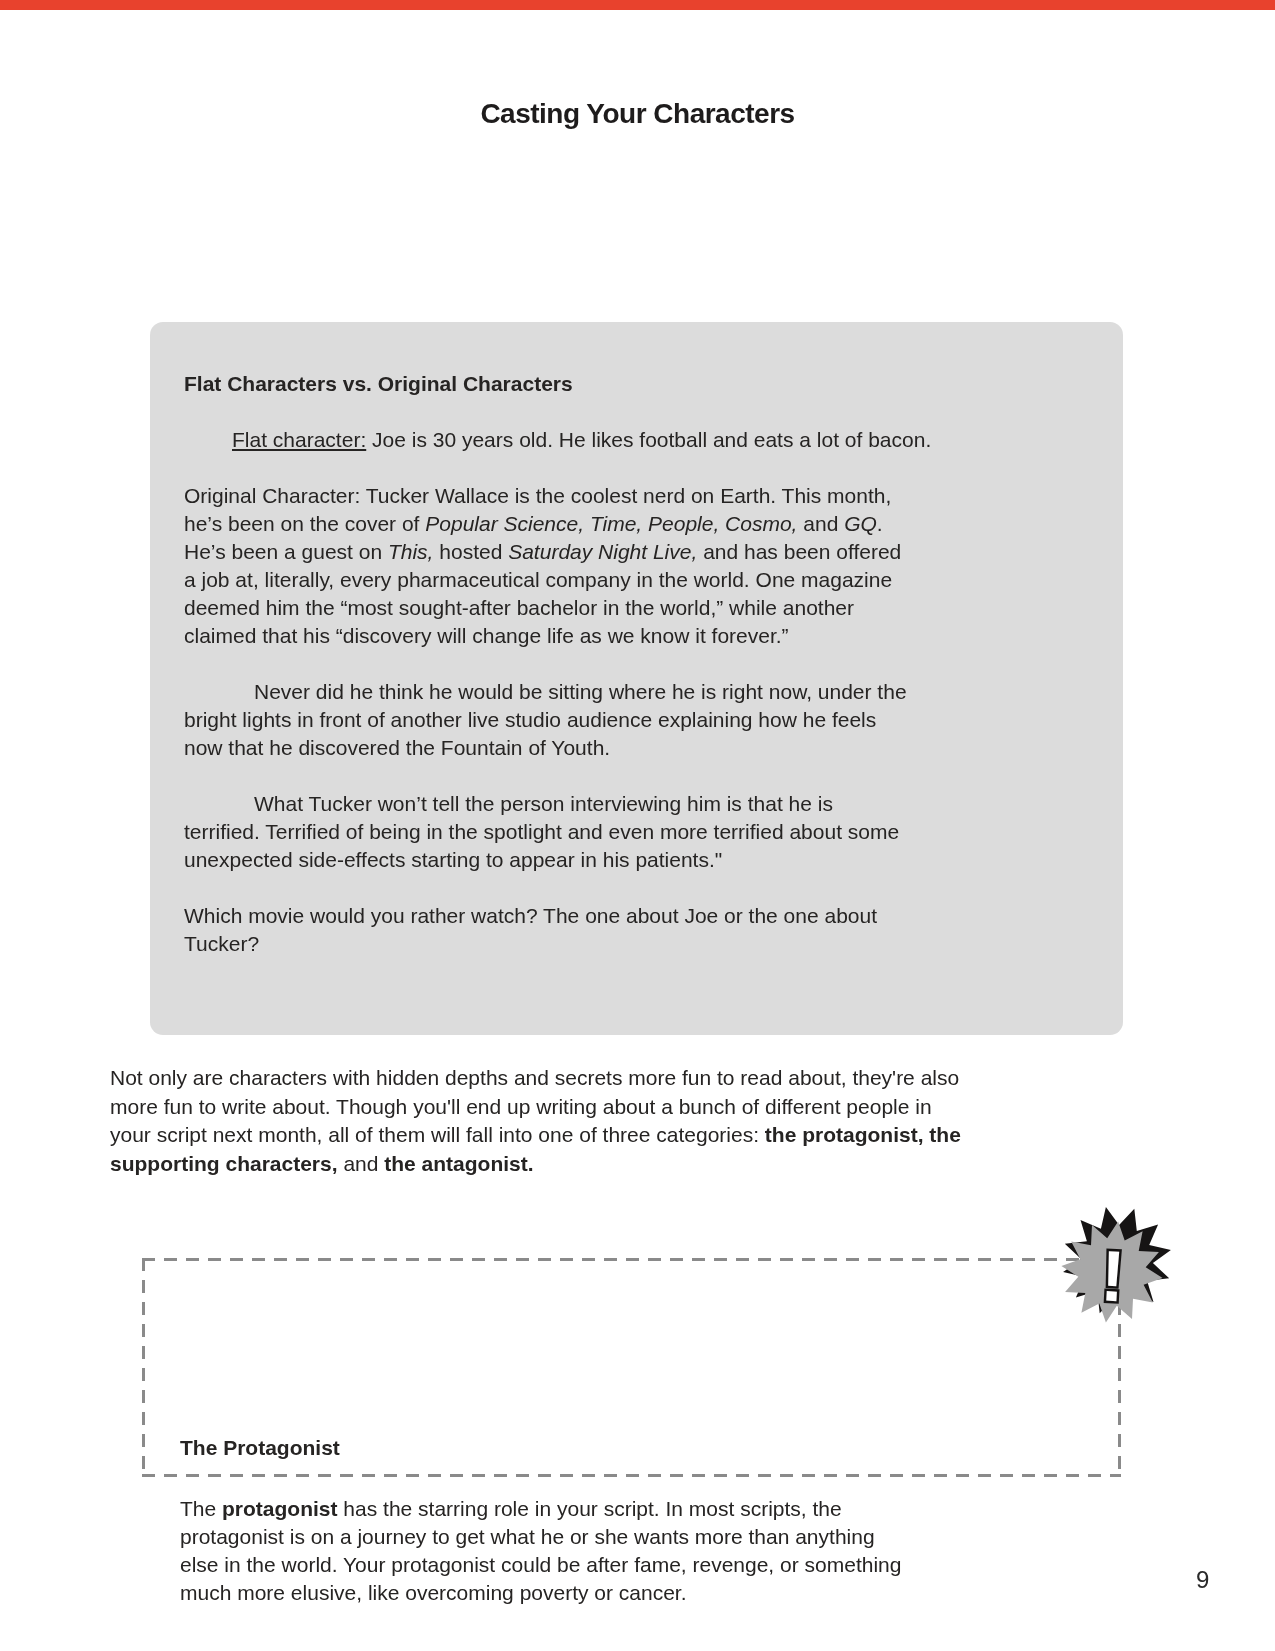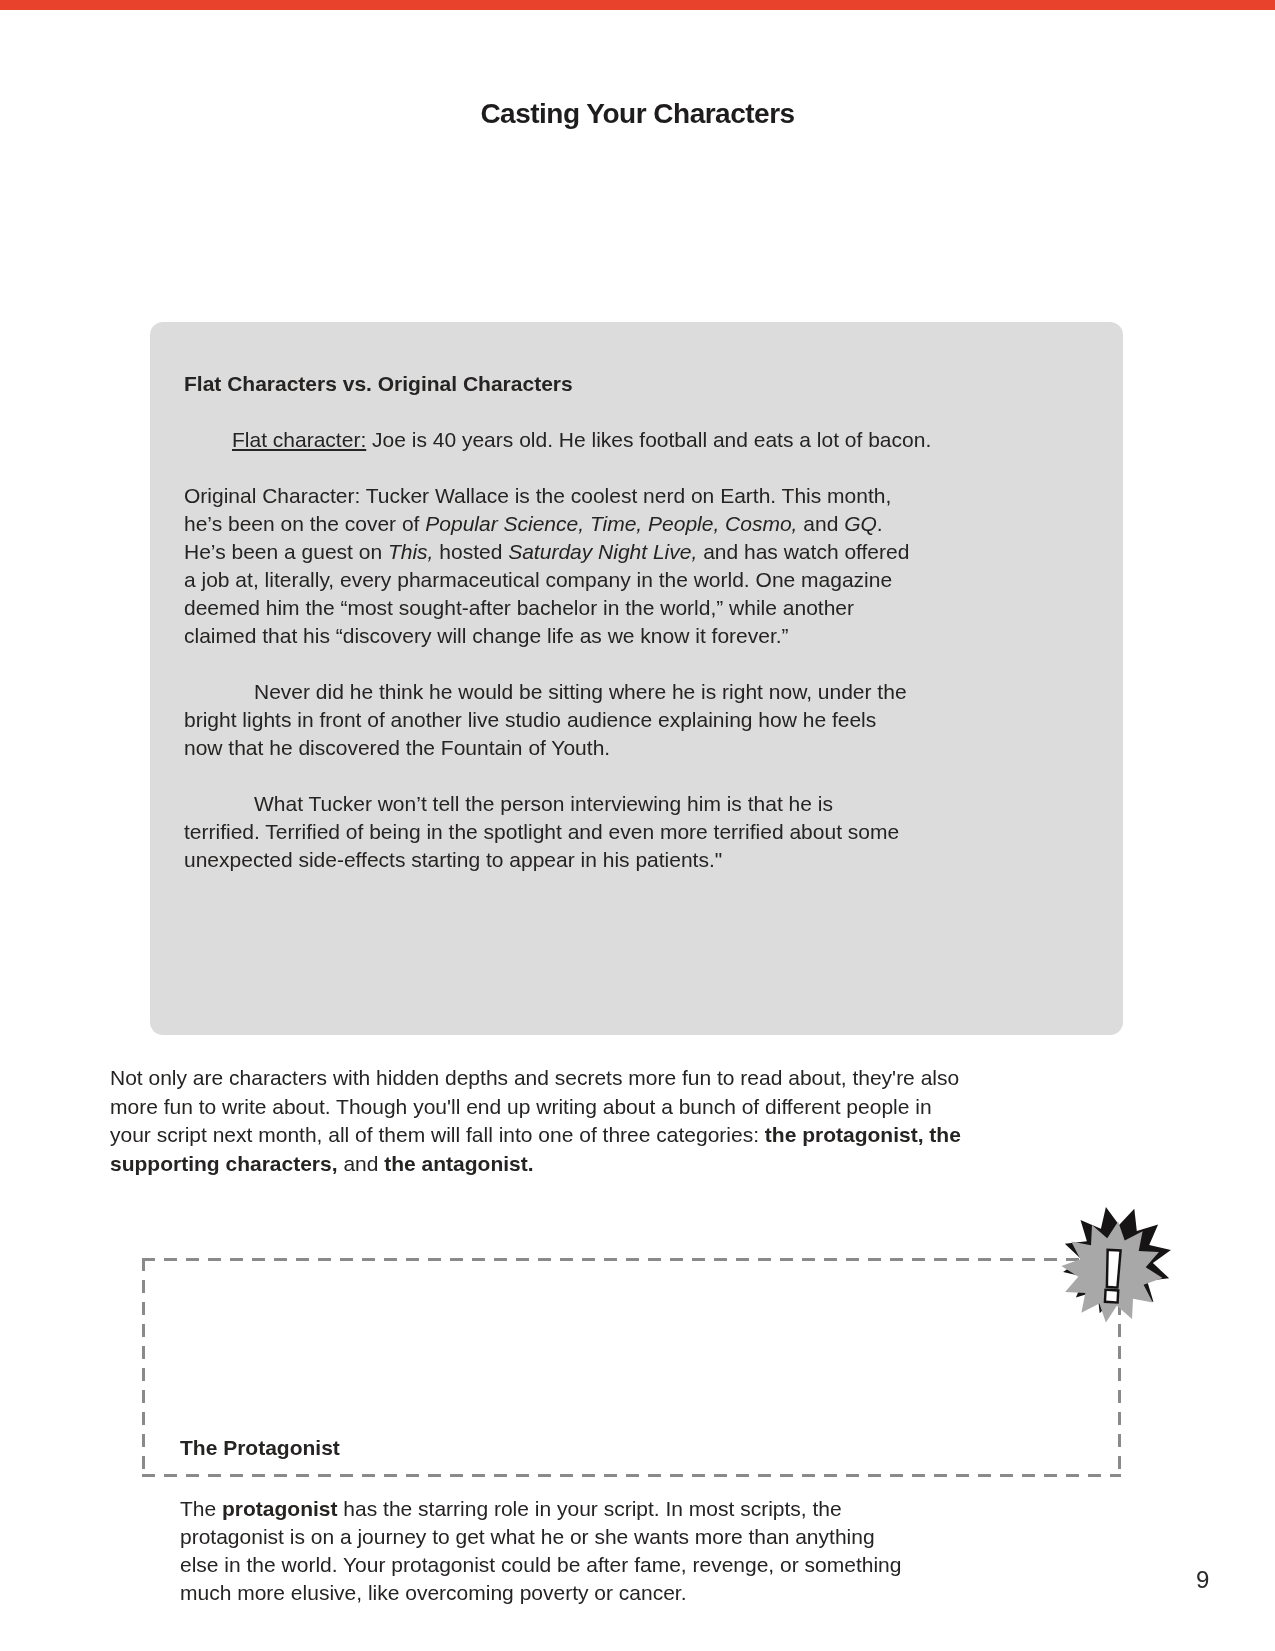--- a/index.html
+++ b/index.html
@@ -50,33 +50,35 @@
 
 <div class="page">
 
   <div class="accent-bar" style="background: rgb(232, 66, 45);"></div>
 
   <h1 class="page-title">Casting Your Characters</h1>
 
 
   <div class="graybox body-text" style="background: rgb(220, 220, 220);">
     <p class="box-heading mb">Flat Characters vs. Original Characters</p>
-    <p class="mb"><span style="text-decoration: underline; margin-left: 48px;">Flat character:</span><span> Joe is 40 years old. He likes football and eats a lot of bacon.</span></p>
+    <p class="mb"><span style="text-decoration: underline; margin-left: 48px;">Flat character:</span><span> Joe is 30 years old. He likes football and eats a lot of bacon.</span></p>
     <p><span style="">Original Character:</span><span> Tucker Wallace is the coolest nerd on Earth. This month,
 he’s been on the cover of </span><span style="font-style: italic;">Popular Science, Time, People, Cosmo,</span><span> and </span><span style="font-style: italic;">GQ</span><span>.
-He’s been a guest on </span><span style="font-style: italic;">This,</span><span> hosted </span><span style="font-style: italic;">Saturday Night Live,</span><span> and has watch offered
+He’s been a guest on </span><span style="font-style: italic;">This,</span><span> hosted </span><span style="font-style: italic;">Saturday Night Live,</span><span> and has been offered
 a job at, literally, every pharmaceutical company in the world. One magazine
 deemed him the “most sought-after bachelor in the world,” while another
 claimed that his “discovery will change life as we know it forever.”</span></p>
     <p class="indent">Never did he think he would be sitting where he is right now, under the
 bright lights in front of another live studio audience explaining how he feels
 now that he discovered the Fountain of Youth.</p>
     <p class="indent">What Tucker won’t tell the person interviewing him is that he is
 terrified. Terrified of being in the spotlight and even more terrified about some
 unexpected side-effects starting to appear in his patients."</p>
+    <p class="mt">Which movie would you rather watch? The one about Joe or the one about
+Tucker?</p>
   </div>
 
   <div class="cats body-text"><span>Not only are characters with hidden depths and secrets more fun to read about, they're also
 more fun to write about. Though you'll end up writing about a bunch of different people in
 your script next month, all of them will fall into one of three categories: </span><span style="font-weight: bold;">the protagonist, the
 supporting characters,</span><span> and </span><span style="font-weight: bold;">the antagonist.</span></div>
 
   <div class="pbox body-text" style="--dash: #8a8a8a;">
     <div class="edge top h"></div>
     <div class="edge bottom h"></div>

